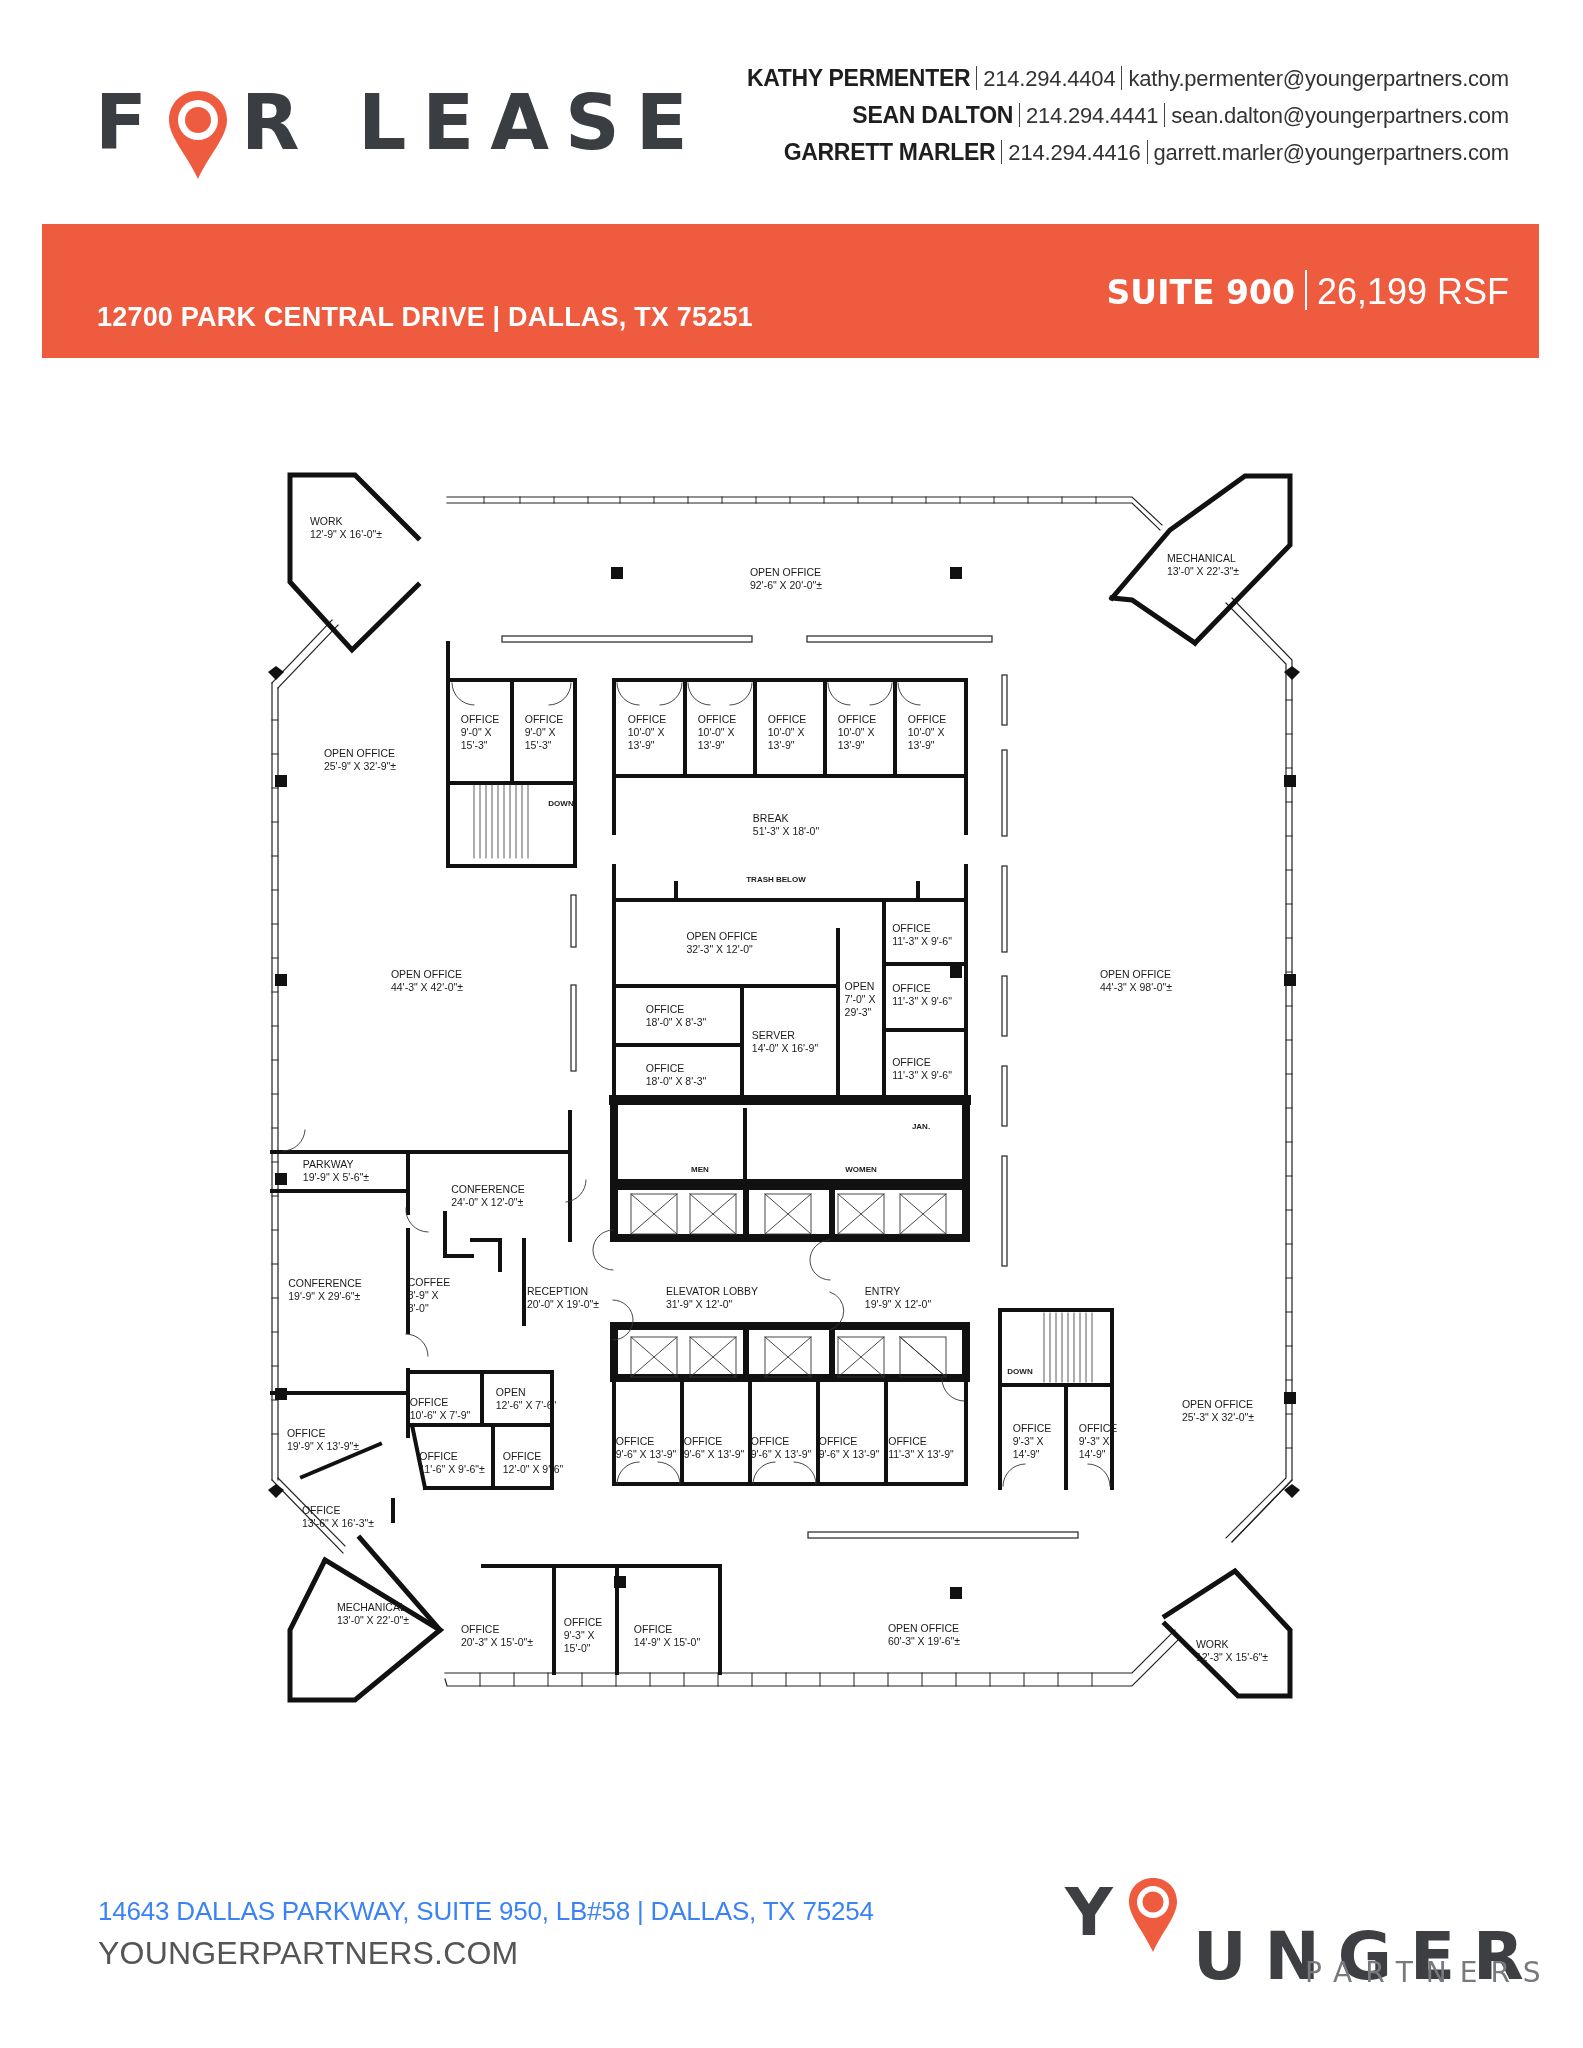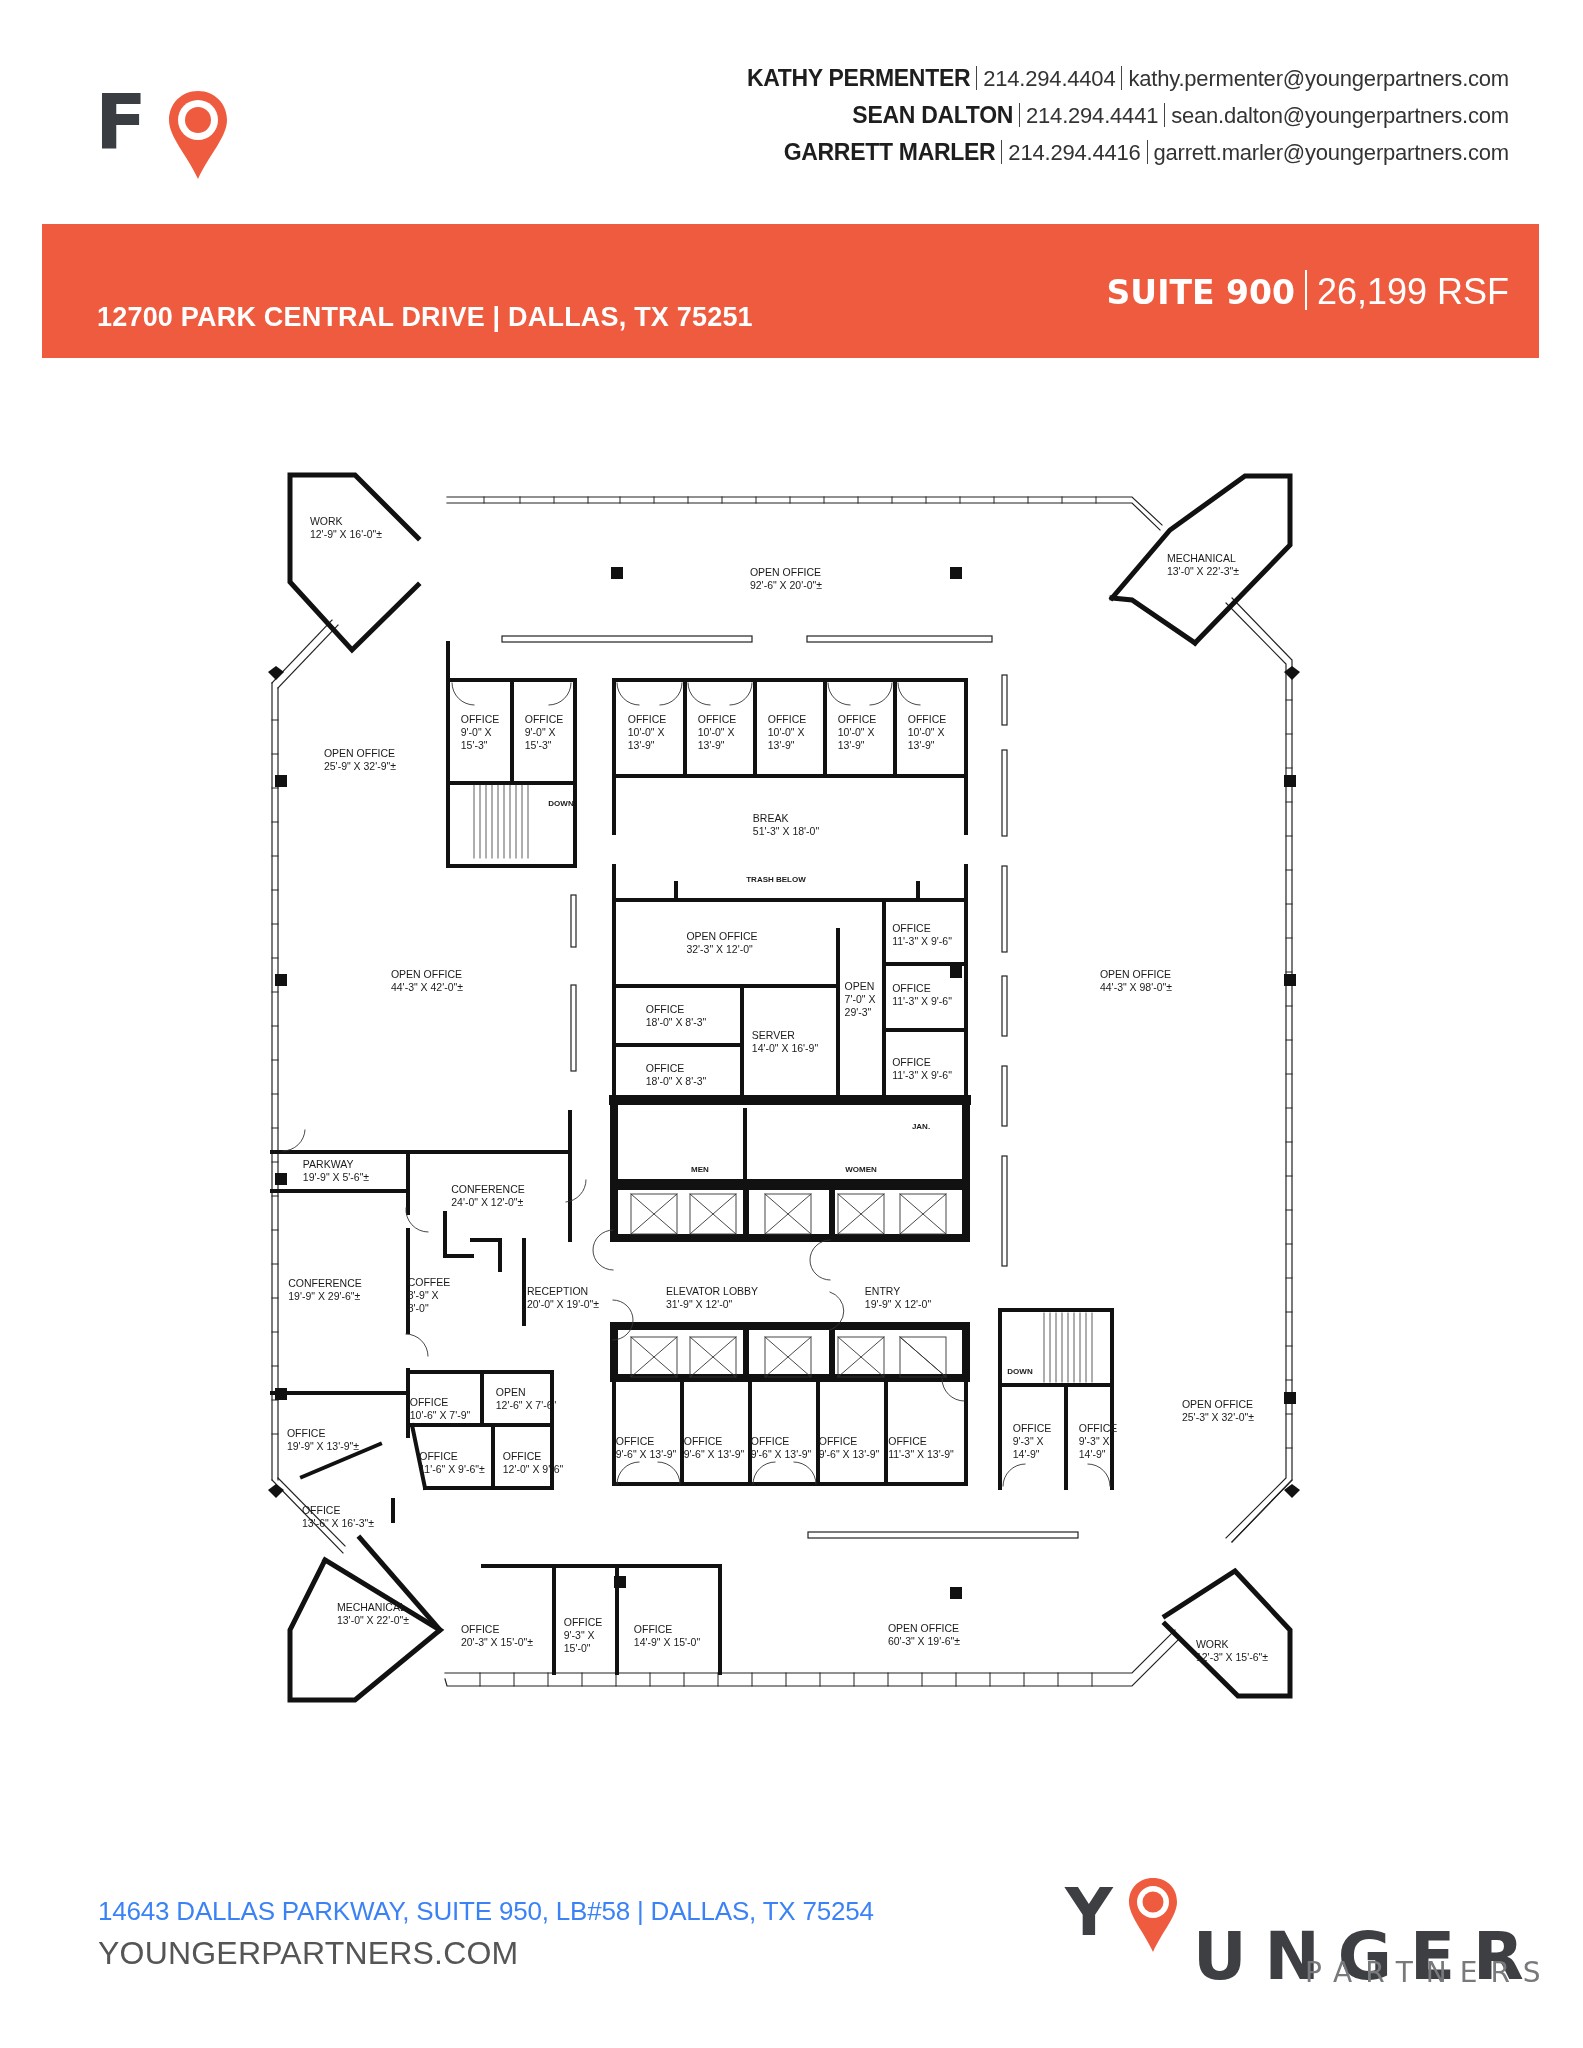--- a/index.html
+++ b/index.html
@@ -47,20 +47,21 @@
 </head>
 <body>
 
 <div class="for-lease">
   <span class="fl-text">F</span>
   <svg class="fl-pin" viewBox="0 0 62 92">
     <path d="M31 2 C14 2 2 15 2 31 C2 48 20 66 31 90 C42 66 60 48 60 31 C60 15 48 2 31 2 Z" fill="#ef5b3e"></path>
     <circle cx="31" cy="31" r="20" fill="#ffffff"></circle>
     <circle cx="31" cy="31" r="13" fill="#ef5b3e"></circle>
   </svg>
+  <span class="fl-text">R LEASE</span>
 </div>
 
 <div class="contacts">
   <div class="contact-row">
     <span class="c-name">KATHY PERMENTER</span><span class="c-sep"></span><span class="c-detail">214.294.4404</span><span class="c-sep"></span><span class="c-detail">kathy.permenter@youngerpartners.com</span>
   </div>
   <div class="contact-row">
     <span class="c-name">SEAN DALTON</span><span class="c-sep"></span><span class="c-detail">214.294.4441</span><span class="c-sep"></span><span class="c-detail">sean.dalton@youngerpartners.com</span>
   </div>
   <div class="contact-row">

